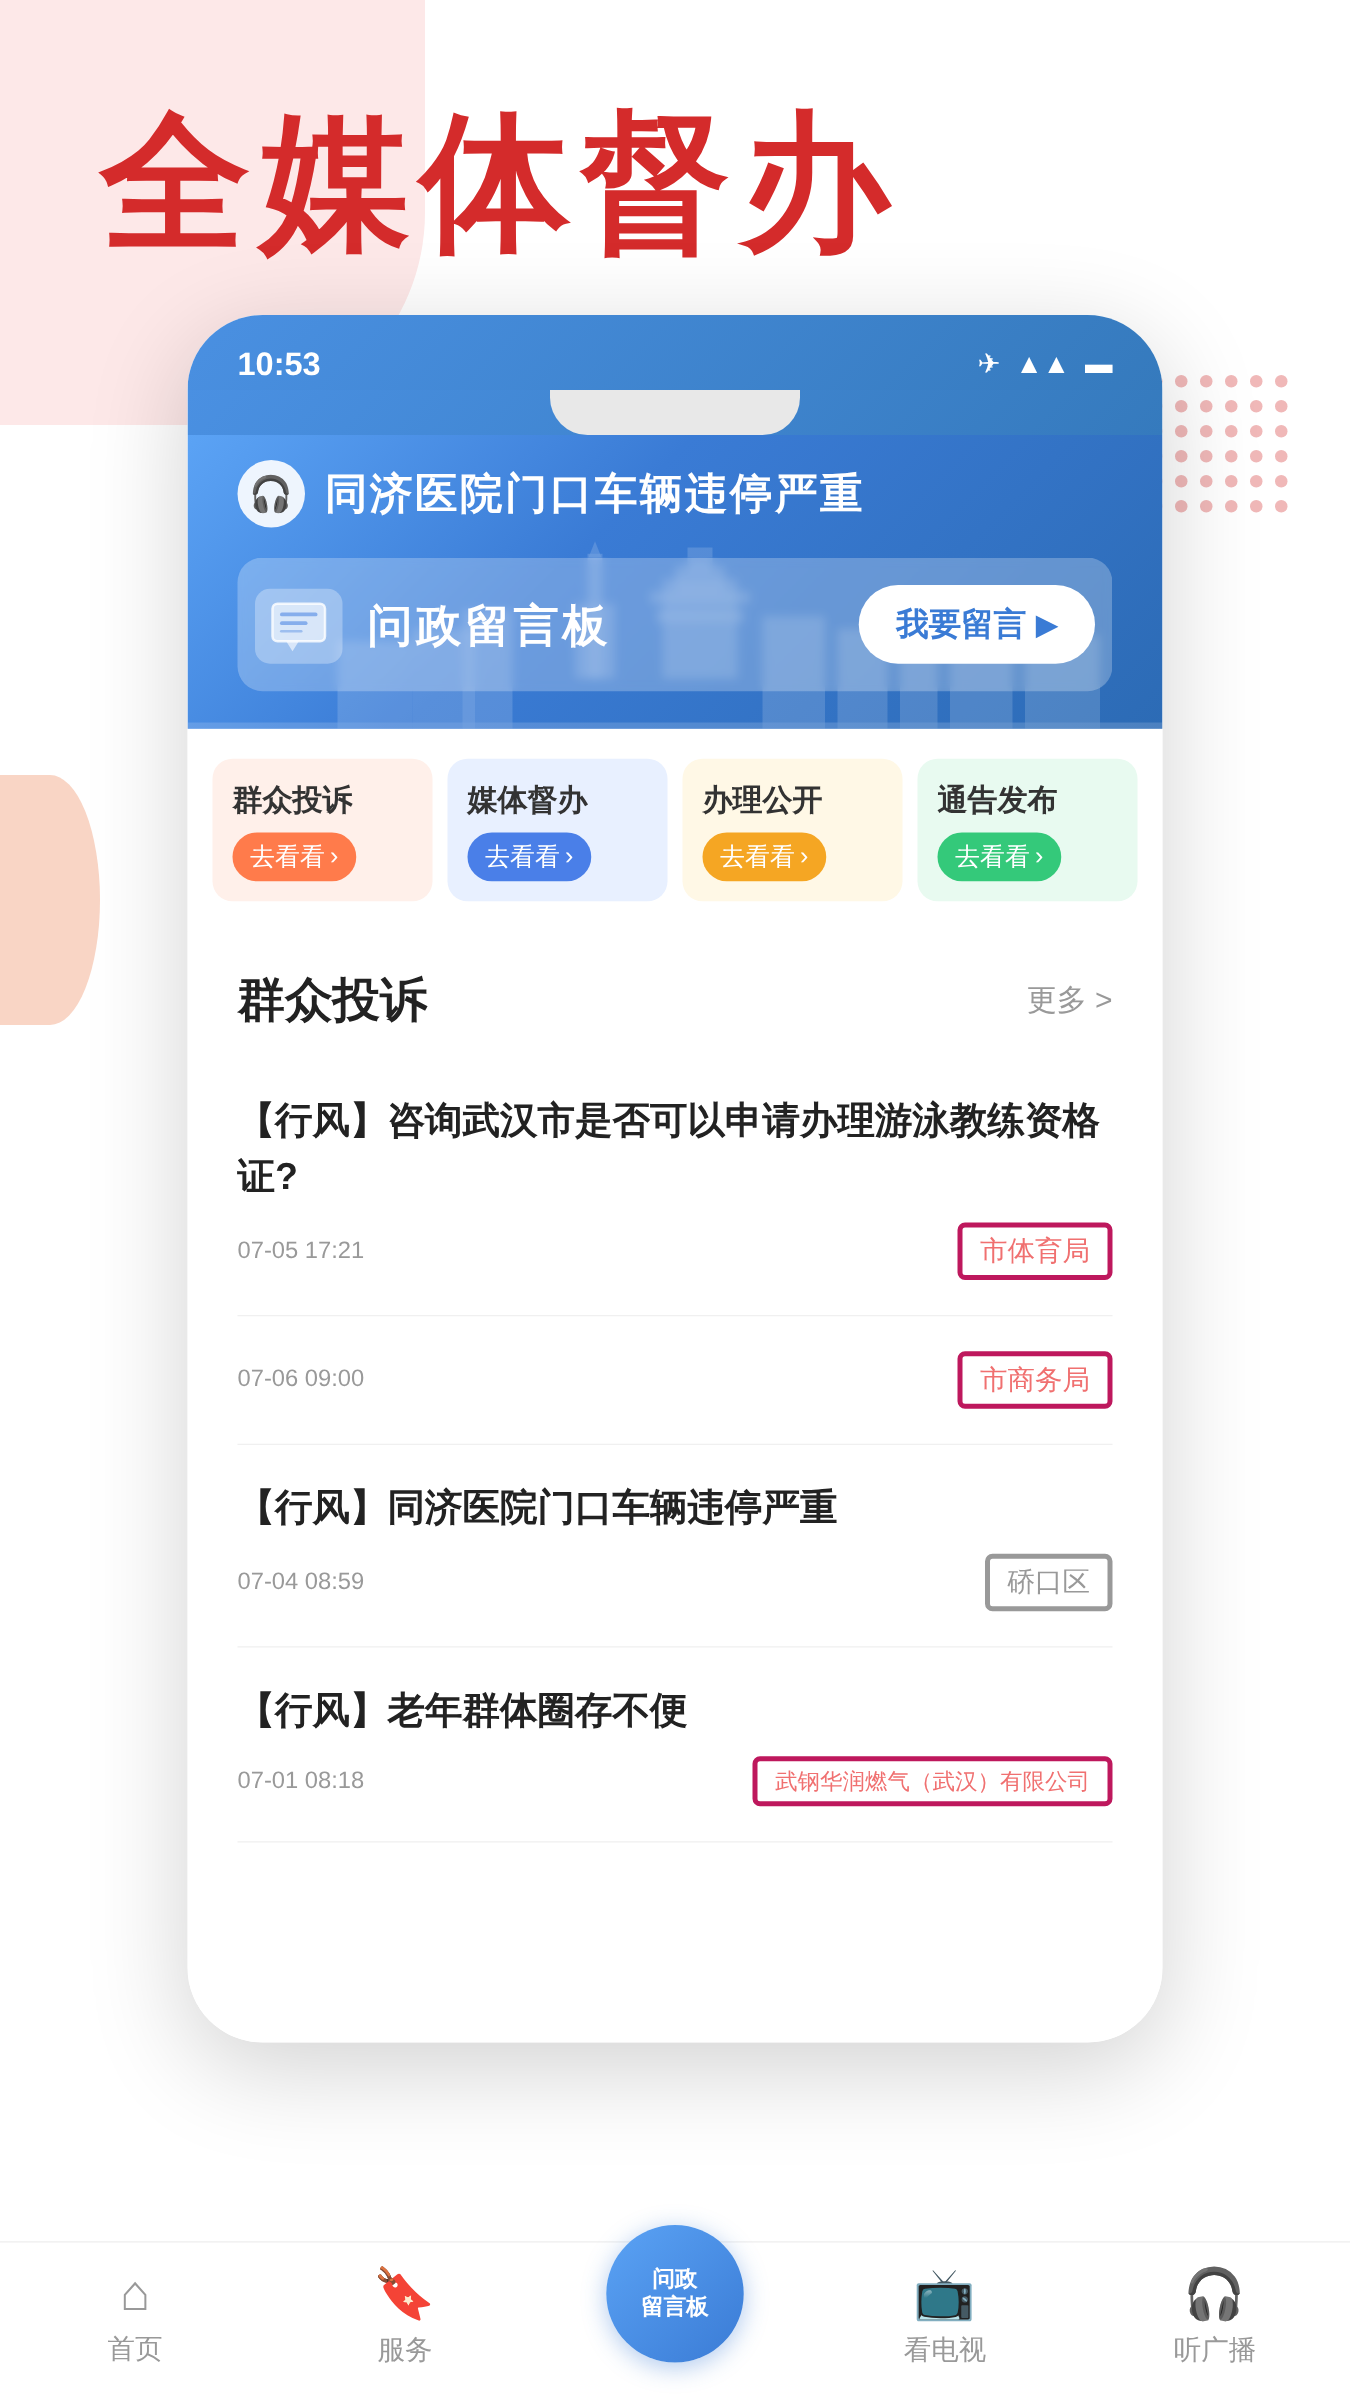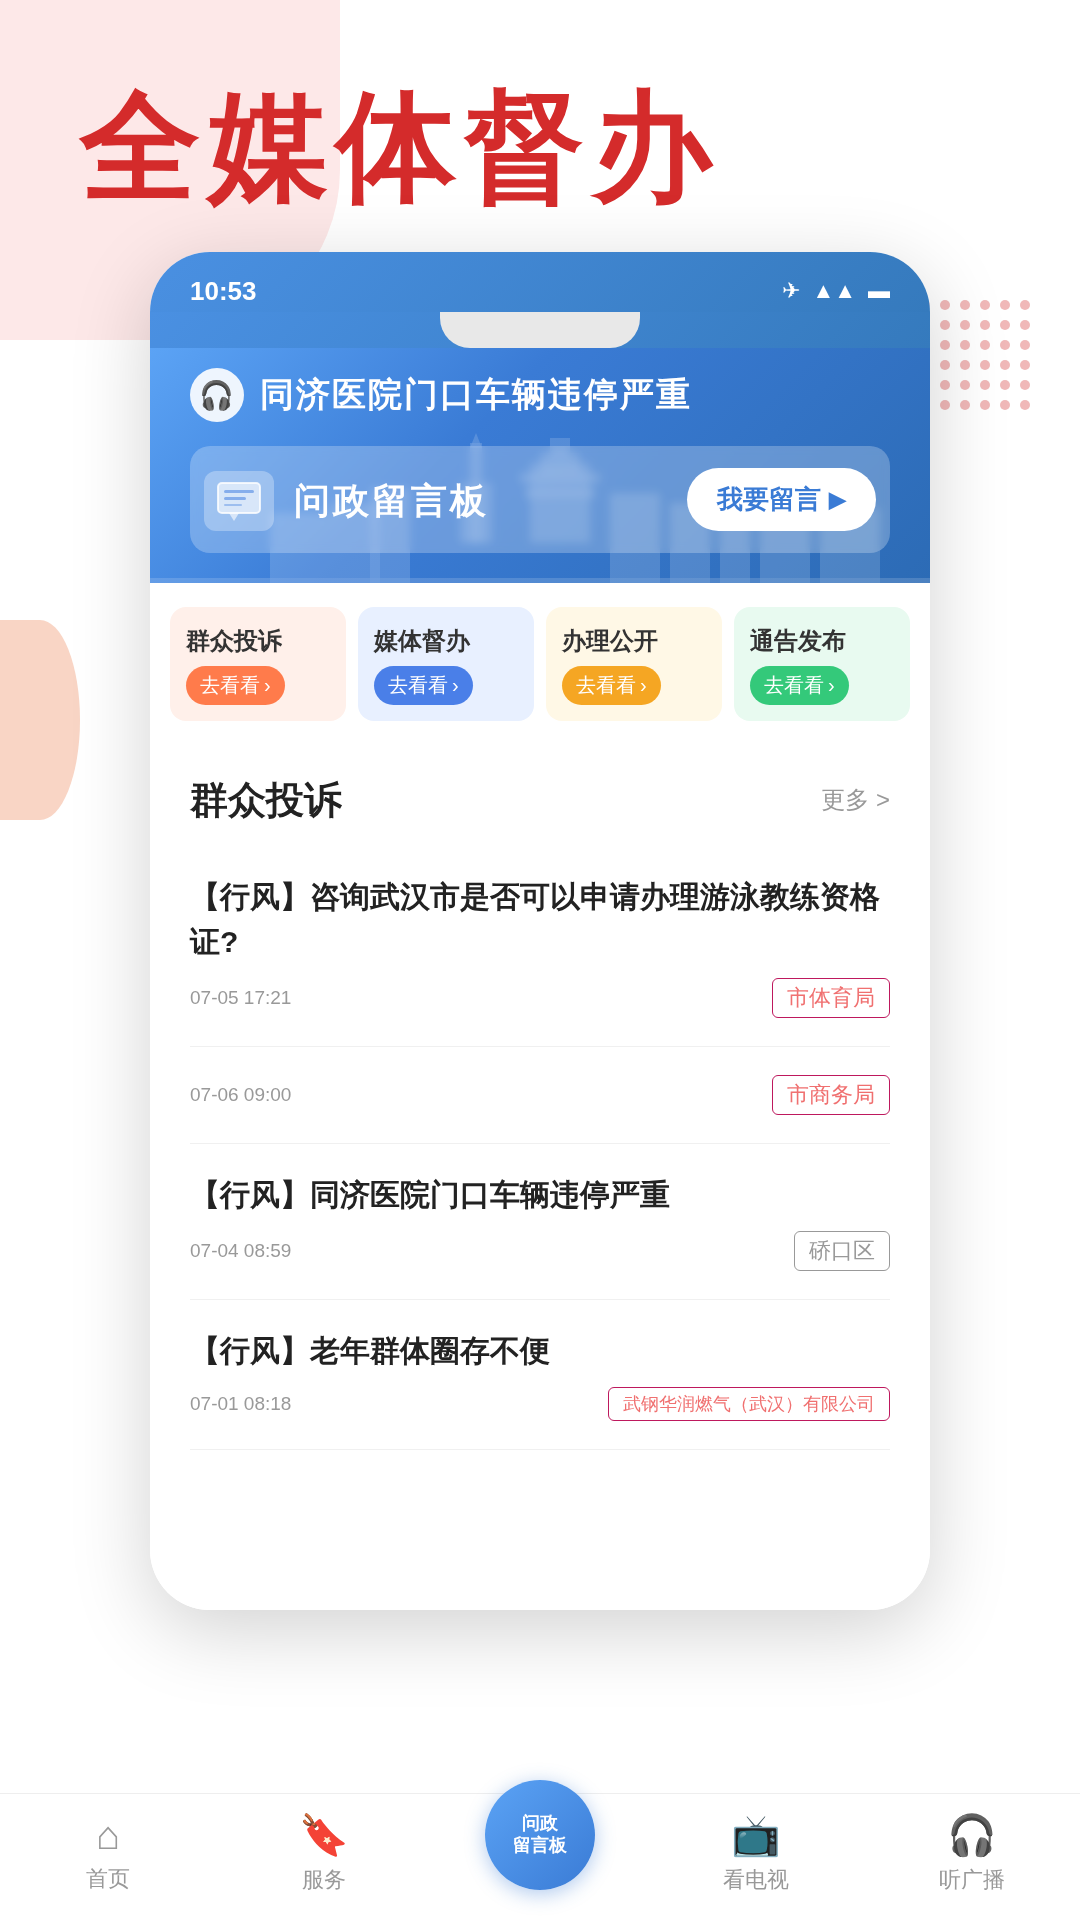--- a/index.html
+++ b/index.html
@@ -264,21 +264,21 @@
     .complaint-meta {
       display: flex;
       justify-content: space-between;
       align-items: center;
     }
     .complaint-time {
       font-size: 19px;
       color: #999;
     }
     .complaint-tag {
-      border: 1px solid #be185d;
+      border: 4px solid #be185d;
       color: #f07070;
       padding: 4px 14px;
       border-radius: 6px;
       font-size: 22px;
     }
     .complaint-tag-gray {
       border-color: #999;
       color: #999;
     }
 

